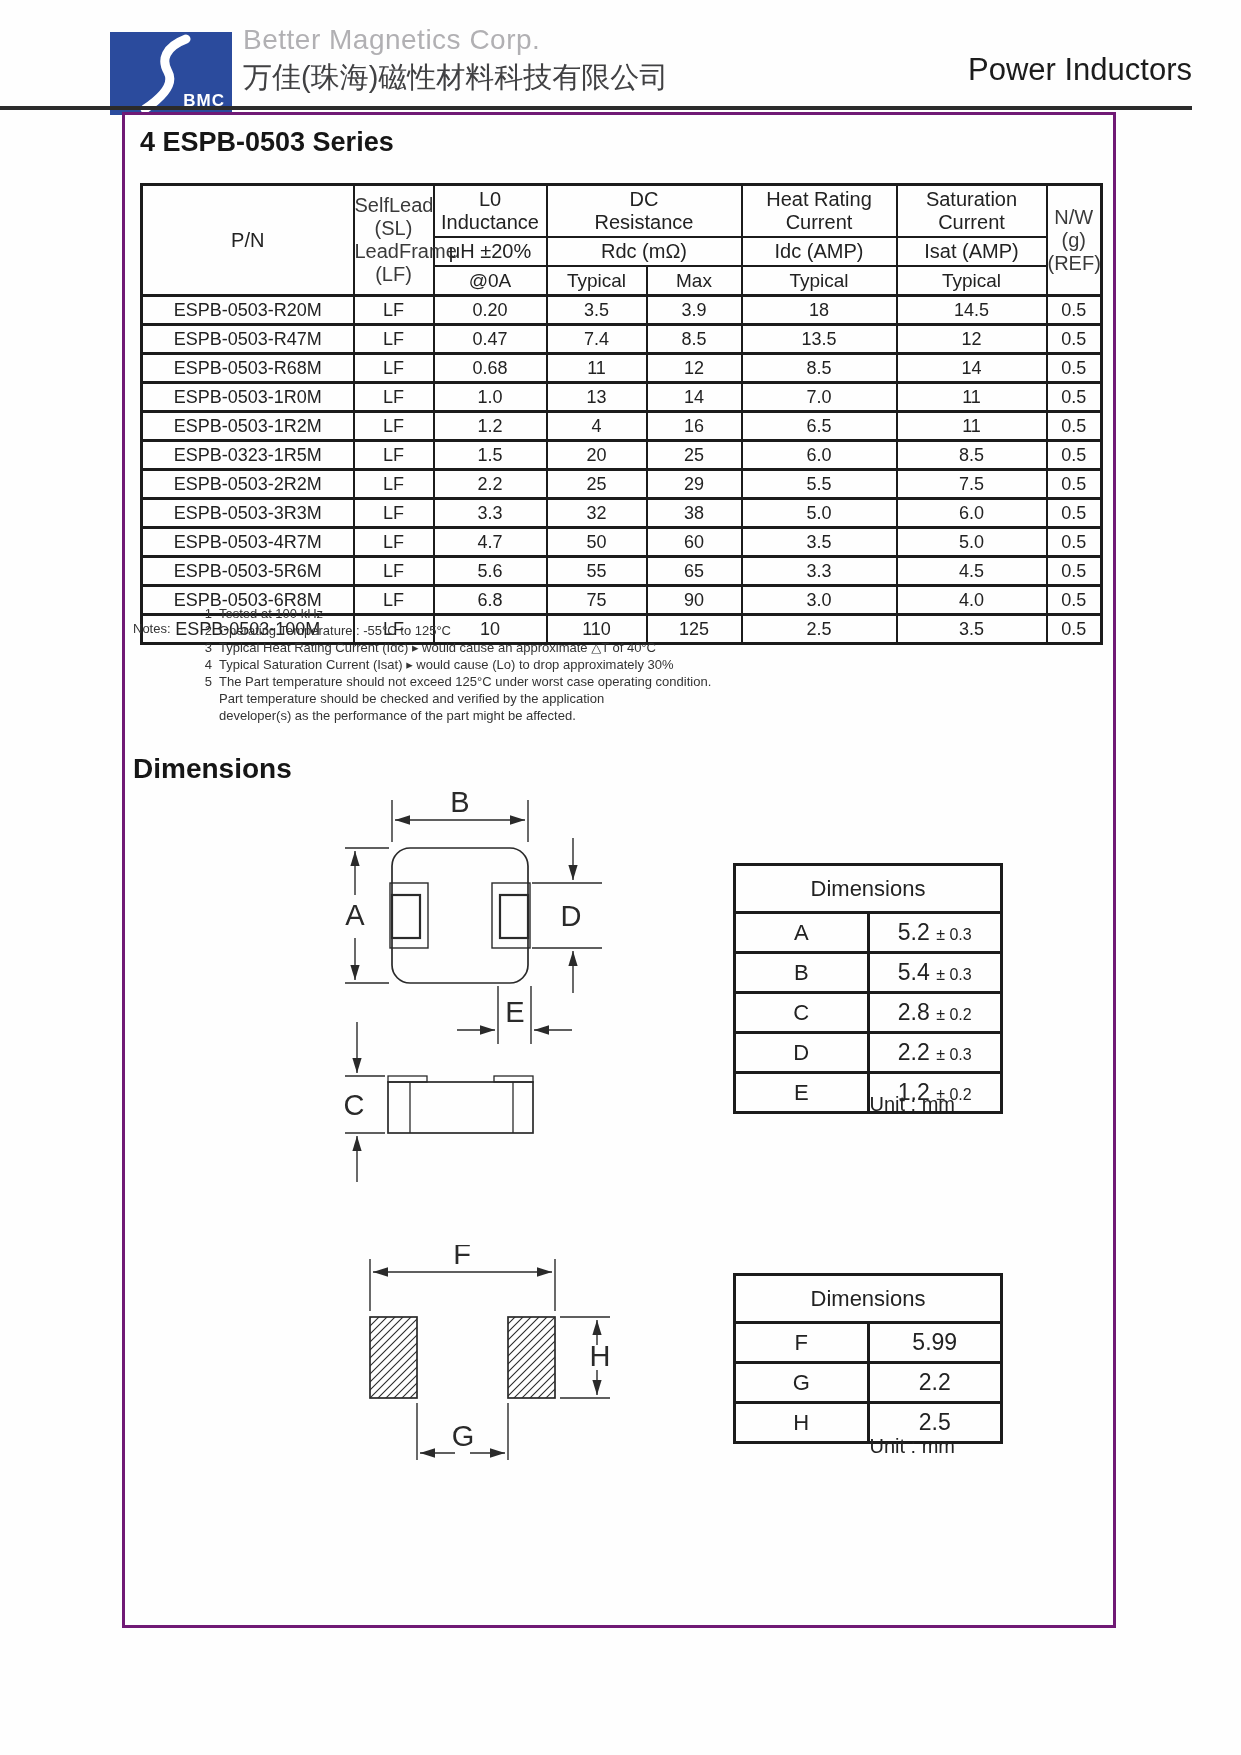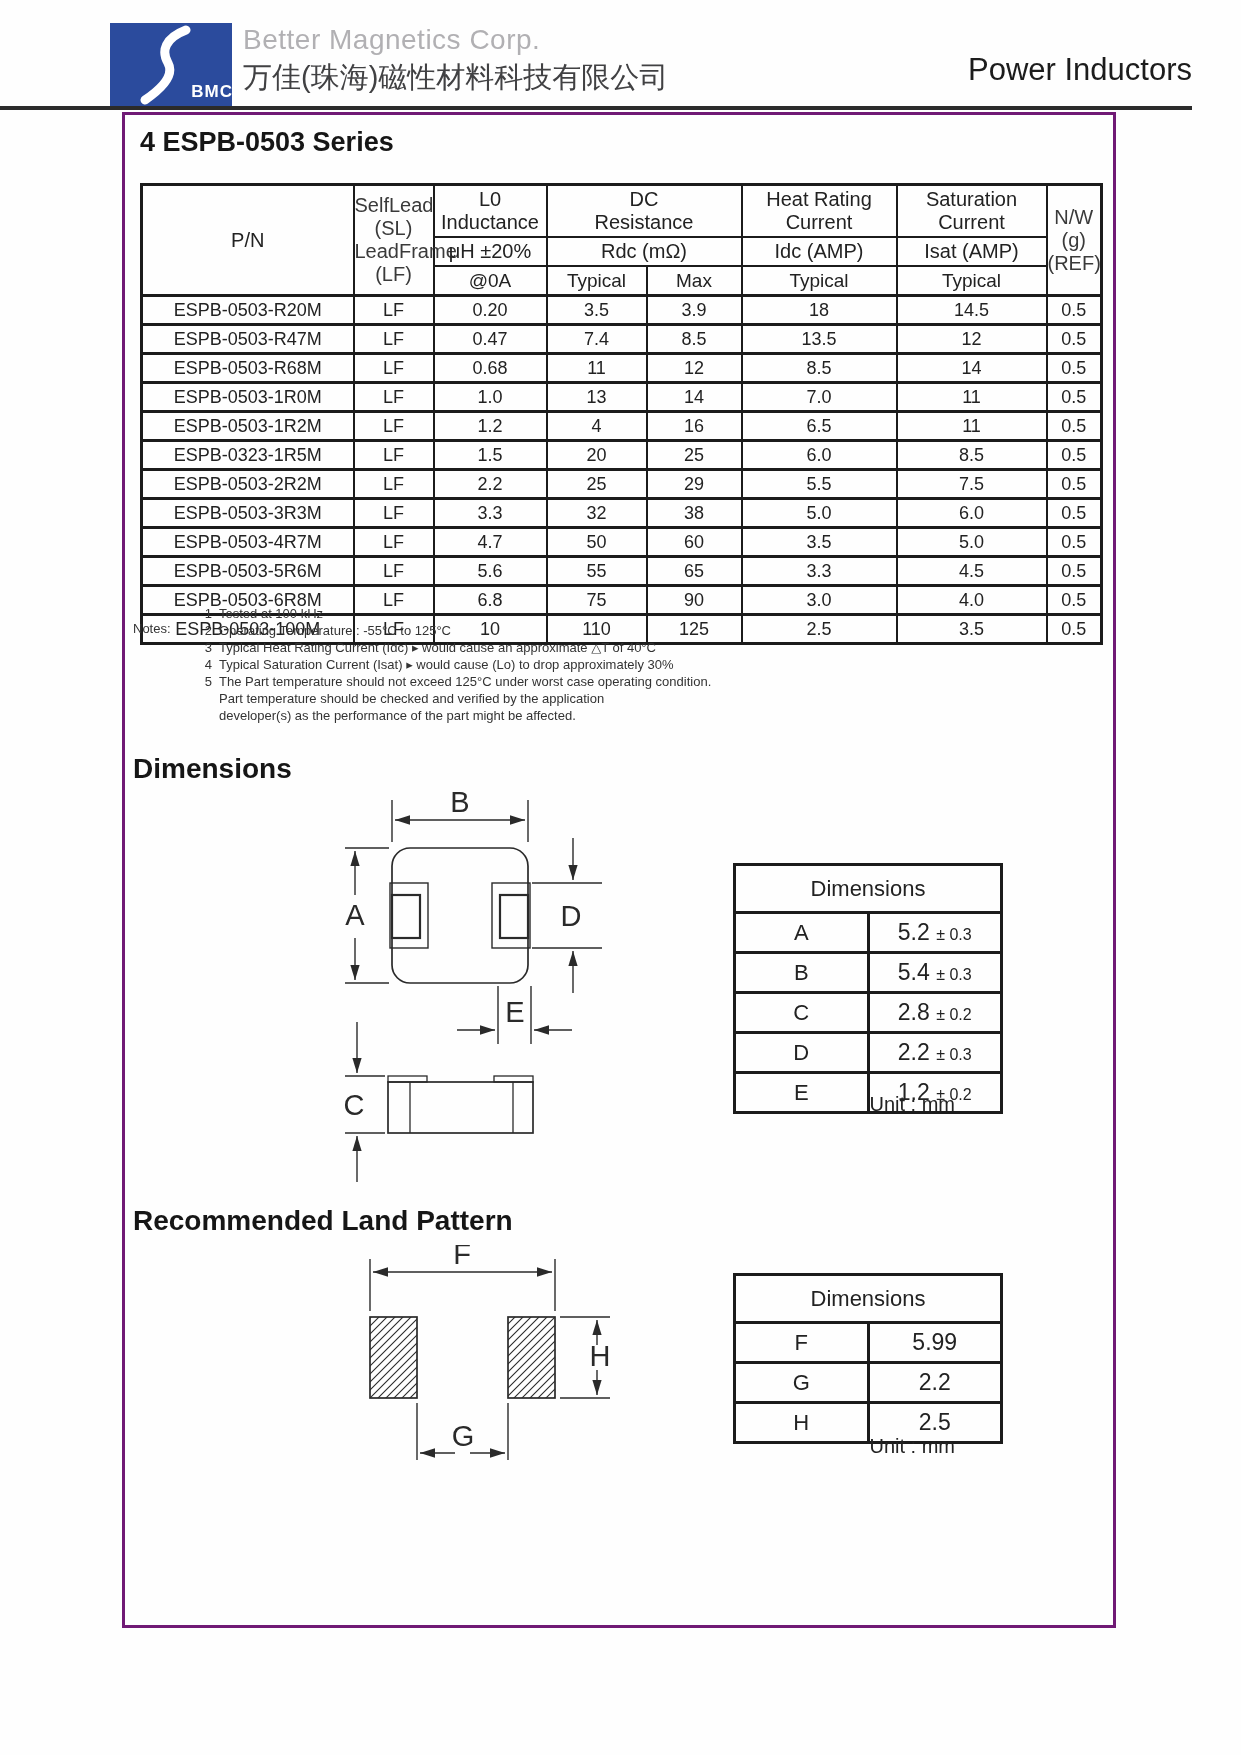--- a/index.html
+++ b/index.html
@@ -2,23 +2,22 @@
 <html><head>
 <meta charset="utf-8">
 <style>
   html,body{margin:0;padding:0;background:#ffffff;}
   .page{
     position:relative;width:1241px;height:1755px;background:#fefefe;
     font-family:"Liberation Sans",sans-serif;color:#1e1e1e;overflow:hidden;
   }
   
   .logo{
-    position:absolute;left:110px;top:23px;width:122px;height:83px;
+    position:absolute;left:110px;top:32px;width:122px;height:83px;
     display:block;
-    padding-left:8px;
   }
   .logo-box{position:absolute;inset:0;}
   .logo-bmc{
     position:absolute;right:7px;bottom:4px;color:#ffffff;
     font-size:17px;font-weight:bold;letter-spacing:1px;
   }
   .company-en{
     position:absolute;left:243px;top:24px;font-size:28px;color:#b1b0b3;
     letter-spacing:0.5px;
   }
@@ -394,21 +393,20 @@
           <td class="dv"><span>2.2</span> <span class="tol">± 0.3</span></td>
         </tr>
         <tr>
           <td class="dl">E</td>
           <td class="dv"><span>1.2</span> <span class="tol">± 0.2</span></td>
         </tr>
       </tbody>
     </table>
     <div class="unit-note dims-unit">Unit : mm</div>
 
-    <div class="section-heading land-heading">Recommended Land Pattern</div>
 
     <svg class="land-svg" width="265" height="225" viewBox="0 0 265 225">
       <defs>
         <pattern id="hatch" patternUnits="userSpaceOnUse" width="8" height="8">
           <path d="M-2,2 l4,-4 M0,8 l8,-8 M6,10 l4,-4" stroke="#2a2a2a" stroke-width="1.1" fill="none"></path>
         </pattern>
       </defs>
       <g stroke="#2a2a2a" stroke-width="1.7">
         <rect x="15" y="72" width="47" height="81" fill="url(#hatch)"></rect>
         <rect x="153" y="72" width="47" height="81" fill="url(#hatch)"></rect>

